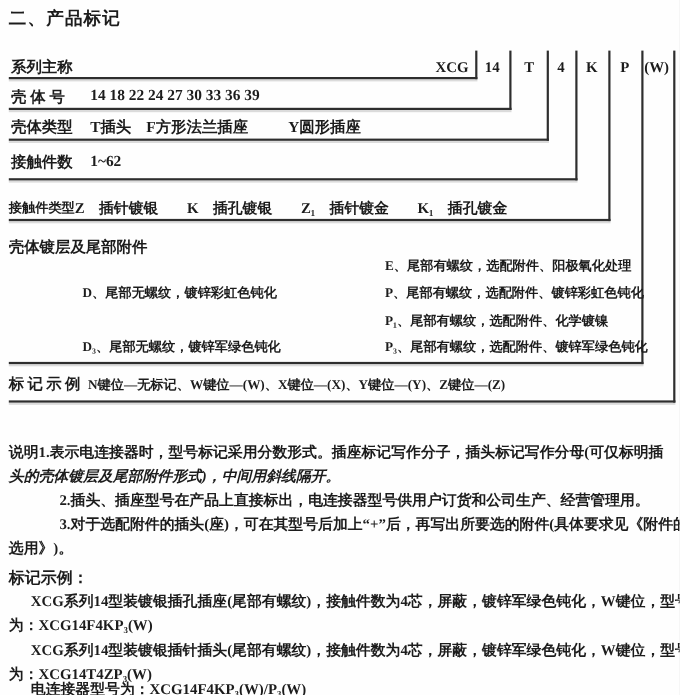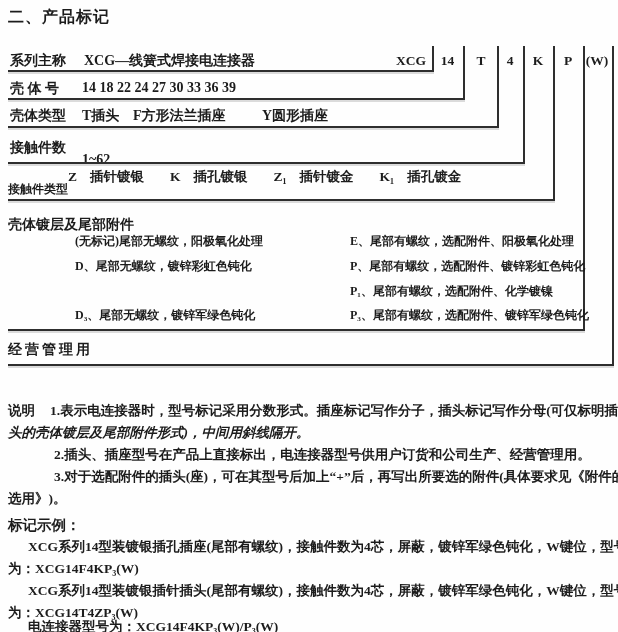--- a/index.html
+++ b/index.html
@@ -17,21 +17,21 @@
   .lbl{font-size:14px;}
   .txt{font-size:14px;}
   .small{font-size:12px;}
   .vline{position:absolute;width:2px;background:#2e2e2e;}
   .hline{position:absolute;height:2px;background:#2e2e2e;box-shadow:0 2px 0 rgba(130,130,130,.28);}
   .cell{position:absolute;font-size:13.5px;text-align:center;}
   .pairs{position:absolute;display:flex;gap:26px;font-size:13.5px;}
   .pair .code{display:inline-block;margin-right:13px;}
   .keylbl{letter-spacing:3px;}
   .noteline{position:absolute;font-size:13.5px;white-space:nowrap;}
-  .noteline .nlabel{margin-right:15px;}
+  .noteline .nlabel{}
 </style>
 </head>
 <body>
 
 <div class="page">
 
   <div class="abs title" style="left:8px;top:7px;">二、产品标记</div>
 
   <div class="cell" style="left:393px;top:53px;width:36px;">XCG</div>
   <div class="cell" style="left:434px;top:53px;width:27px;">14</div>
@@ -43,60 +43,59 @@
 
   <div class="vline" style="left:432px;top:46px;height:26px;"></div>
   <div class="vline" style="left:463px;top:46px;height:54px;"></div>
   <div class="vline" style="left:497px;top:46px;height:82px;"></div>
   <div class="vline" style="left:523px;top:46px;height:118px;"></div>
   <div class="vline" style="left:553px;top:46px;height:155px;"></div>
   <div class="vline" style="left:583px;top:46px;height:285px;"></div>
   <div class="vline" style="left:612px;top:46px;height:320px;"></div>
 
   <div class="abs lbl" style="left:10px;top:52px;">系列主称</div>
-  <div class="abs txt" style="left:84px;top:52px;">XCG—线簧式焊接电连接器</div>
   <div class="hline" style="left:8px;top:70px;width:426px;"></div>
 
   <div class="abs lbl" style="left:10px;top:80px;">壳 体 号</div>
   <div class="abs txt" style="left:82px;top:80px;">14 18 22 24 27 30 33 36 39</div>
   <div class="hline" style="left:8px;top:98px;width:457px;"></div>
 
   <div class="abs lbl" style="left:10px;top:107px;">壳体类型</div>
   <div class="abs txt" style="left:82px;top:107px;">T插头</div>
   <div class="abs txt" style="left:133px;top:107px;">F方形法兰插座</div>
   <div class="abs txt" style="left:262px;top:107px;">Y圆形插座</div>
   <div class="hline" style="left:8px;top:126px;width:491px;"></div>
 
   <div class="abs lbl" style="left:10px;top:139px;">接触件数</div>
-  <div class="abs txt" style="left:82px;top:152px;">1~62</div>
+  <div class="abs txt" style="left:82px;top:140px;">1~62</div>
   <div class="hline" style="left:8px;top:162px;width:517px;"></div>
 
   <div class="abs small" style="left:8px;top:181px;">接触件类型</div>
-  <div class="pairs" style="left:68px;top:168px;align-items:flex-end;">
+  <div class="pairs" style="left:68px;top:181px;align-items:flex-end;">
     <span class="pair"><span class="code">Z</span><span>插针镀银</span></span>
     <span class="pair"><span class="code">K</span><span>插孔镀银</span></span>
     <span class="pair"><span class="code">Z₁</span><span>插针镀金</span></span>
     <span class="pair"><span class="code">K₁</span><span>插孔镀金</span></span>
   </div>
   <div class="hline" style="left:8px;top:199px;width:547px;"></div>
 
   <div class="abs lbl" style="left:8px;top:216px;">壳体镀层及尾部附件</div>
 
-  <div class="abs small" style="left:75px;top:233px;">(无标记)尾部无螺纹，阳极氧化处理</div>
   <div class="abs small" style="left:75px;top:258px;">D、尾部无螺纹，镀锌彩虹色钝化</div>
   <div class="abs small" style="left:75px;top:307px;">D₃、尾部无螺纹，镀锌军绿色钝化</div>
 
   <div class="abs small" style="left:350px;top:233px;">E、尾部有螺纹，选配附件、阳极氧化处理</div>
   <div class="abs small" style="left:350px;top:258px;">P、尾部有螺纹，选配附件、镀锌彩虹色钝化</div>
   <div class="abs small" style="left:350px;top:283px;">P₁、尾部有螺纹，选配附件、化学镀镍</div>
   <div class="abs small" style="left:350px;top:307px;font-family:Liberation Serif, serif;">P₃、尾部有螺纹，选配附件、镀锌军绿色钝化</div>
 
   <div class="hline" style="left:8px;top:329px;width:577px;"></div>
 
-  <div class="abs lbl keylbl" style="left:8px;top:341px;">经营管理用</div>
+  <div class="abs lbl keylbl" style="left:8px;top:341px;">标记示例</div>
+  <div class="abs small" style="left:80px;top:342px;">N键位—无标记、W键位—(W)、X键位—(X)、Y键位—(Y)、Z键位—(Z)</div>
   <div class="hline" style="left:8px;top:364px;width:606px;"></div>
 
   <div class="noteline" style="left:8px;top:402px;">
     <span class="nlabel">说明</span><span>1.表示电连接器时，型号标记采用分数形式。插座标记写作分子，插头标记写作分母(可仅标明插</span>
   </div>
   <div class="noteline" style="left:8px;top:424px;font-style:italic;">头的壳体镀层及尾部附件形式)，中间用斜线隔开。</div>
   <div class="noteline" style="left:54px;top:446px;">2.插头、插座型号在产品上直接标出，电连接器型号供用户订货和公司生产、经营管理用。</div>
   <div class="noteline" style="left:54px;top:468px;">3.对于选配附件的插头(座)，可在其型号后加上“+”后，再写出所要选的附件(具体要求见《附件的</div>
   <div class="noteline" style="left:8px;top:490px;">选用》)。</div>
 

